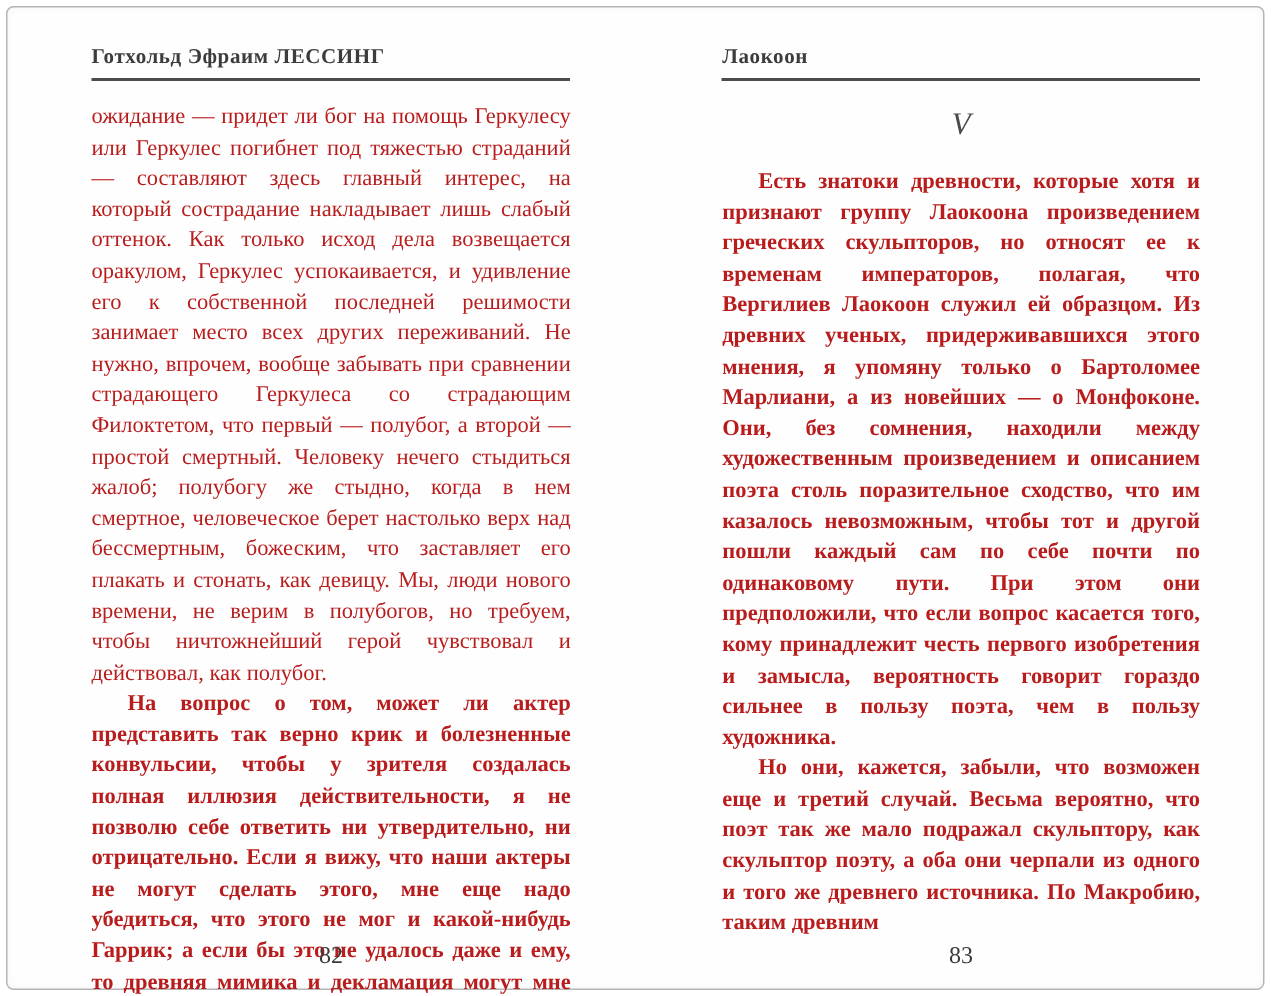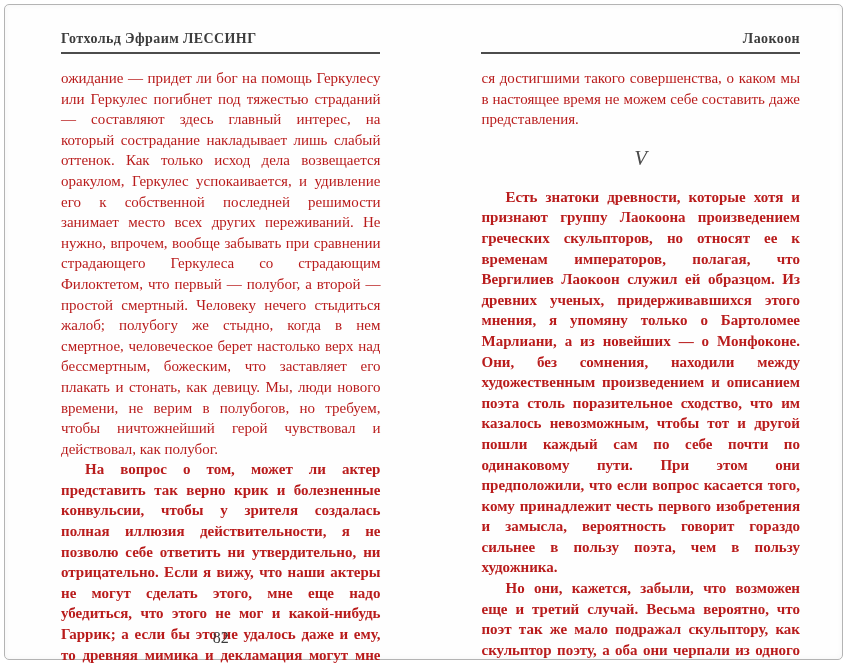--- a/index.html
+++ b/index.html
@@ -29,21 +29,21 @@
   .page-left  { padding: 26px 23px 0 56px; }
   .page-right { padding: 26px 42px 0 38px; }
 
   .running-head {
     font-size: 14px;
     font-weight: bold;
     letter-spacing: 0.4px;
     color: #3c3c3c;
     white-space: nowrap;
   }
-  .running-head.align-right { text-align: right; }
+  .running-head.align-right { }
   .head-rule {
     border: 0;
     border-top: 2px solid #4c4c4c;
     margin: 5px 0 14px 0;
   }
 
   .body-text p {
     margin: 0;
     font-size: 15px;
     line-height: 20.6px;
@@ -89,20 +89,20 @@
     </div>
     <div class="page-number">82</div>
   </div>
 
   <div class="page page-right">
     <div class="running-head align-right">
       <span>Лаокоон</span>
     </div>
     <hr class="head-rule">
     <div class="body-text" lang="ru">
-      <p class="noindent">ся достигшими такого совершенства, о каком мы в настоящее время не можем себе составить даже представления.</p>
       <div class="chapter-number">V</div>
       <p class="indent">Есть знатоки древности, которые хотя и признают группу Лаокоона произведением греческих скульпторов, но относят ее к временам императоров, полагая, что Вергилиев Лаокоон служил ей образцом. Из древних ученых, придерживавшихся этого мнения, я упомяну только о Бартоломее Марлиани, а из новейших — о Монфоконе. Они, без сомнения, находили между художественным произведением и описанием поэта столь поразительное сходство, что им казалось невозможным, чтобы тот и другой пошли каждый сам по себе почти по одинаковому пути. При этом они предположили, что если вопрос касается того, кому принадлежит честь первого изобретения и замысла, вероятность говорит гораздо сильнее в пользу поэта, чем в пользу художника.</p>
       <p class="indent">Но они, кажется, забыли, что возможен еще и третий случай. Весьма вероятно, что поэт так же мало подражал скульптору, как скульптор поэту, а оба они черпали из одного и того же древнего источника. По Макробию, таким древним</p>
     </div>
+    <div class="page-number">83</div>
   </div>
 
 </div>
 
 </body></html>

